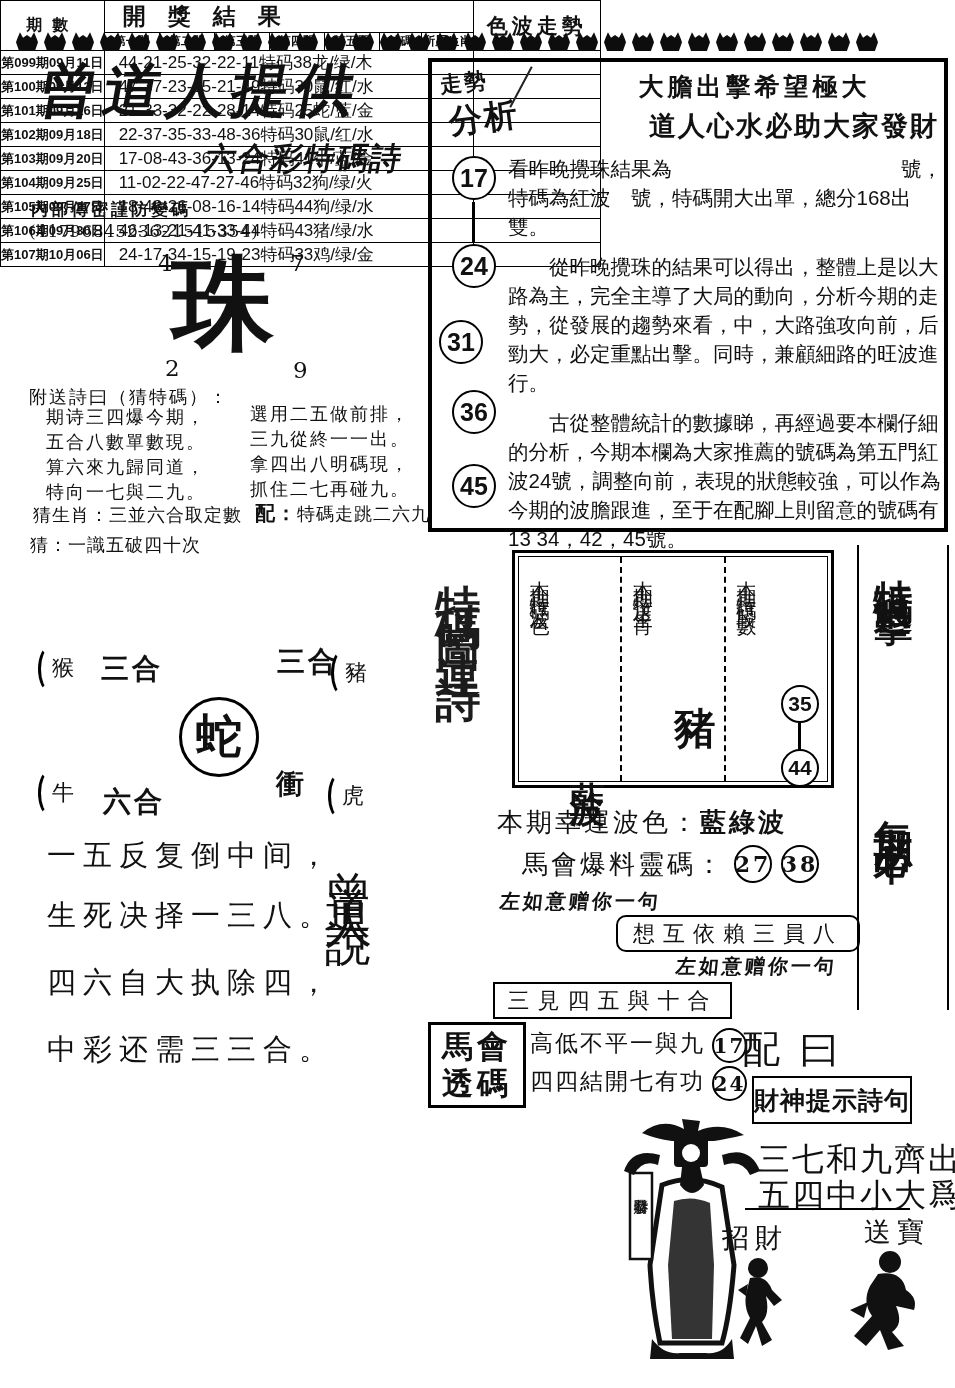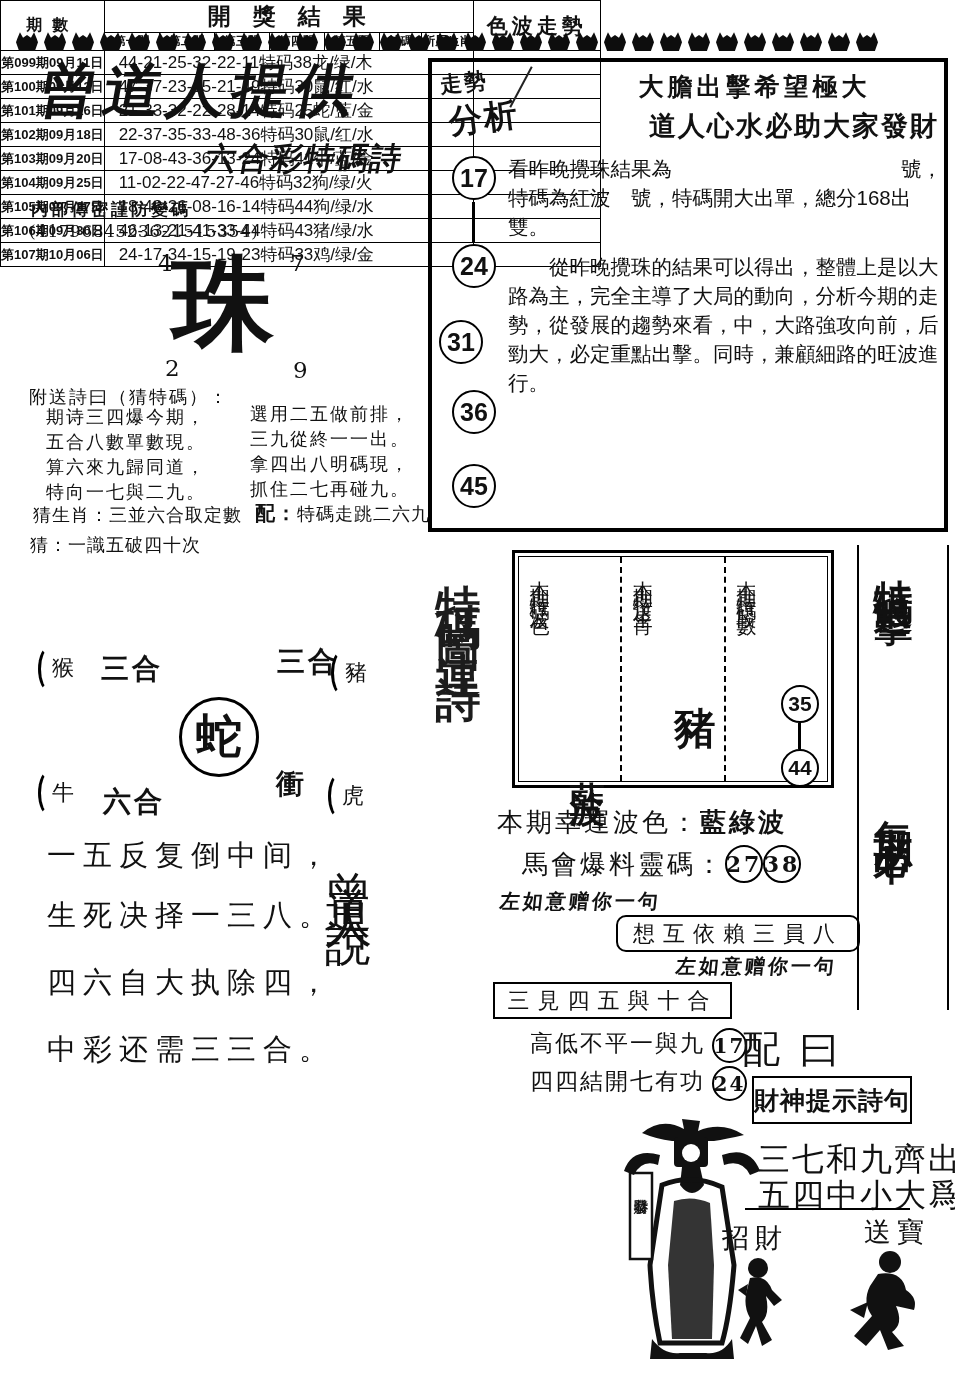--- a/index.html
+++ b/index.html
@@ -59,21 +59,21 @@
   .pred-col.dashed{border-right:2px dashed #000;}
   .pred-label{position:absolute;left:8px;top:8px;font-size:20px;letter-spacing:7px;}
   .pred-val1{position:absolute;right:10px;bottom:8px;font-size:35px;font-weight:700;letter-spacing:10px;}
   .pred-val2{position:absolute;right:8px;bottom:24px;font-size:42px;font-weight:700;}
   .pred-circles{position:absolute;right:8px;top:128px;display:flex;flex-direction:column;align-items:center;}
   .pred-circ{width:38px;height:38px;font-size:21px;}
   .pred-line{width:3px;height:26px;background:#000;}
   
   .lk-row1{left:497px;top:805px;font-size:26px;letter-spacing:3px;white-space:nowrap;}
   .lk-row2{left:522px;top:845px;font-size:26px;letter-spacing:3px;display:flex;align-items:center;white-space:nowrap;}
-  .lk-circ{width:38px;height:38px;font-size:22px;text-align:right;}
+  .lk-circ{width:38px;height:38px;font-size:22px;margin-left:9px;text-align:right;}
   .gift-note{font-size:20px;font-weight:900;letter-spacing:3px;transform:skewX(-6deg);white-space:nowrap;}
   .boxed-line{border:2px solid #000;display:flex;align-items:center;justify-content:center;
               font-size:22px;letter-spacing:8px;white-space:nowrap;}
   
   .hc-box{left:428px;top:1022px;width:92px;height:80px;border:3px solid #000;display:flex;flex-direction:column;
           align-items:center;justify-content:center;font-size:31px;font-weight:900;line-height:37px;letter-spacing:4px;}
   .hc-line{font-size:23px;letter-spacing:2px;display:flex;align-items:flex-start;white-space:nowrap;}
   .hc-circ{width:35px;height:35px;font-size:20px;margin-left:7px;}
   
   .vline{width:2px;background:#000;}
@@ -200,20 +200,21 @@
     <div class="abs circle an-circ" style="left:7px;top:258px;text-align:center;">31</div>
     <div class="abs circle an-circ" style="left:20px;top:328px;">36</div>
     <div class="abs circle an-circ" style="left:20px;top:402px;">45</div>
     <div class="abs an-paras">
       <div class="an-p1l1">
         <span>看昨晚攪珠結果為</span>
         <span>號，</span>
       </div>
       <div>特碼為紅波　號，特碼開大出單，總分168出雙。</div>
       <div class="an-p">從昨晚攪珠的結果可以得出，整體上是以大路為主，完全主導了大局的動向，分析今期的走勢，從發展的趨勢來看，中，大路強攻向前，后勁大，必定重點出擊。同時，兼顧細路的旺波進行。</div>
+      <div class="an-p">古從整體統計的數據睇，再經過要本欄仔細的分析，今期本欄為大家推薦的號碼為第五門紅波24號，調整向前，表現的狀態較強，可以作為今期的波膽跟進，至于在配腳上則留意的號碼有13 34，42，45號。</div>
     </div>
   </div>
 
   <div class="abs strip-left serif vtext">特碼圖連詩</div>
 
   <div class="abs pred-box">
     <div class="pred-inner">
       <div class="pred-col dashed">
         <div class="pred-label serif vtext-lr">本期特碼波色：</div>
         <div class="pred-val1 serif vtext-lr">藍波</div>
@@ -239,20 +240,24 @@
   <div class="abs lk-row2 serif">
     <span>馬會爆料靈碼：</span>
     <span class="circle lk-circ">27</span>
     <span class="circle lk-circ">38</span>
   </div>
   <div class="abs gift-note" style="left:500px;top:888px;">左如意赠你一句</div>
   <div class="abs boxed-line serif" style="left:616px;top:915px;width:240px;height:33px;border-radius:10px;">想互依賴三員八</div>
   <div class="abs gift-note" style="left:676px;top:953px;">左如意赠你一句</div>
   <div class="abs boxed-line serif" style="left:493px;top:982px;width:235px;height:33px;">三見四五與十合</div>
 
+  <div class="abs hc-box">
+    <div>馬會</div>
+    <div>透碼</div>
+  </div>
   <div class="abs hc-line serif" style="left:530px;top:1028px;">
     <span>高低不平一與九</span>
     <span class="circle hc-circ">17</span>
   </div>
   <div class="abs hc-line serif" style="left:530px;top:1066px;">
     <span>四四結開七有功</span>
     <span class="circle hc-circ">24</span>
   </div>
 
   <div class="abs vline" style="left:857px;top:545px;height:465px;"></div>
@@ -308,21 +313,21 @@
         <col style="width:55px">
       <col style="width:55px">
         <col style="width:55px">
         <col style="width:42px">
         <col style="width:52px">
       <col style="width:127px">
     </colgroup>
     <tbody>
         <tr>
       <td rowspan="2" class="h-period" style="text-align:center;">期數</td>
-      <td colspan="7" class="h-result" style="text-align:center;padding-left:18px;">開獎結果</td>
+      <td colspan="7" class="h-result" style="padding-left:18px;">開獎結果</td>
       <td rowspan="2" class="h-wave" style="text-align:center;">色波走勢</td>
     </tr>
     <tr>
       <td class="h-sub" style="text-align:center;">第一門</td>
       <td class="h-sub" style="text-align:center;">第二門</td>
       <td class="h-sub" style="text-align:center;">第三門</td>
       <td class="h-sub" style="text-align:center;">第四門</td>
       <td class="h-sub" style="text-align:center;">第五門</td>
       <td class="h-sub" style="text-align:center;">特碼</td>
       <td class="h-sub" style="text-align:center;">所屬生肖</td>

